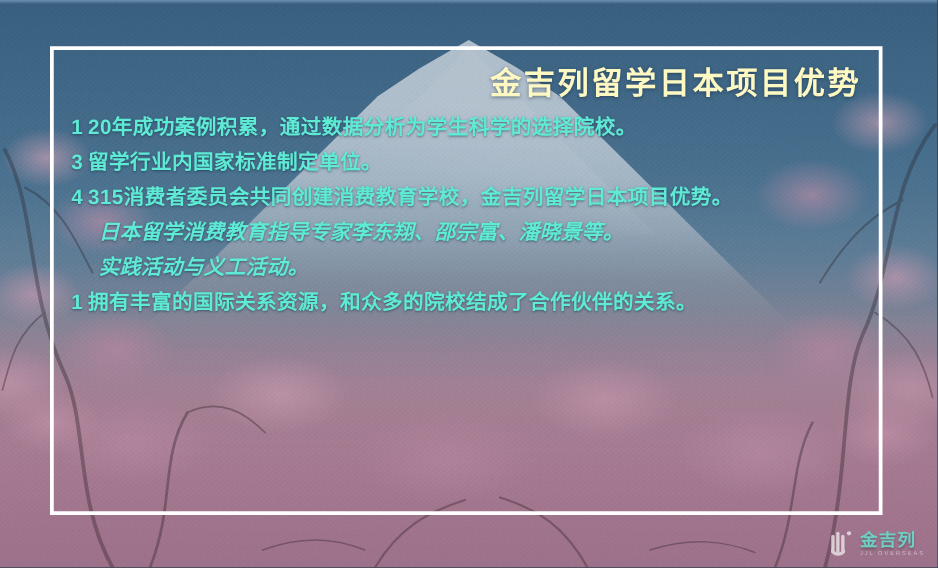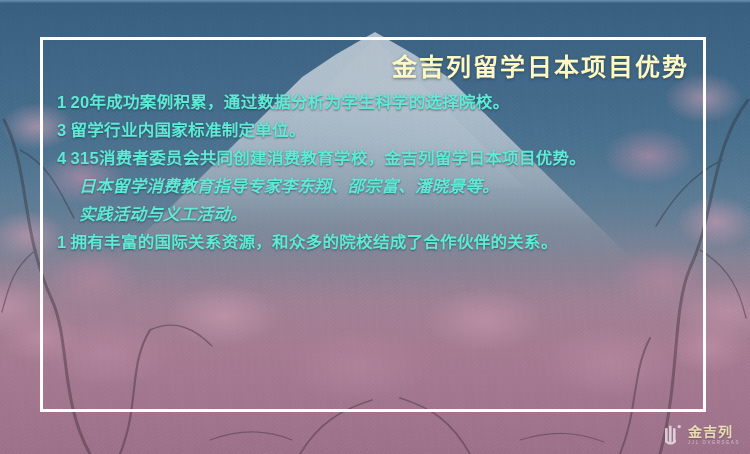--- a/index.html
+++ b/index.html
@@ -184,21 +184,21 @@
   .wm-mark {
     width: 19px; height: 22px;
     position: relative;
   }
   .wm-text {
     display: flex;
     flex-direction: column;
     line-height: 1;
   }
   .wm-cn {
-    color: #fef9c3;
+    color: #5eead4;
     font-size: 14px;
     font-weight: 700;
     letter-spacing: 1px;
     text-shadow: 0 1px 2px rgba(0,0,0,0.35);
   }
   .wm-en {
     color: rgba(242,238,240,0.72);
     font-size: 4.5px;
     letter-spacing: 1.6px;
     margin-top: 2px;

